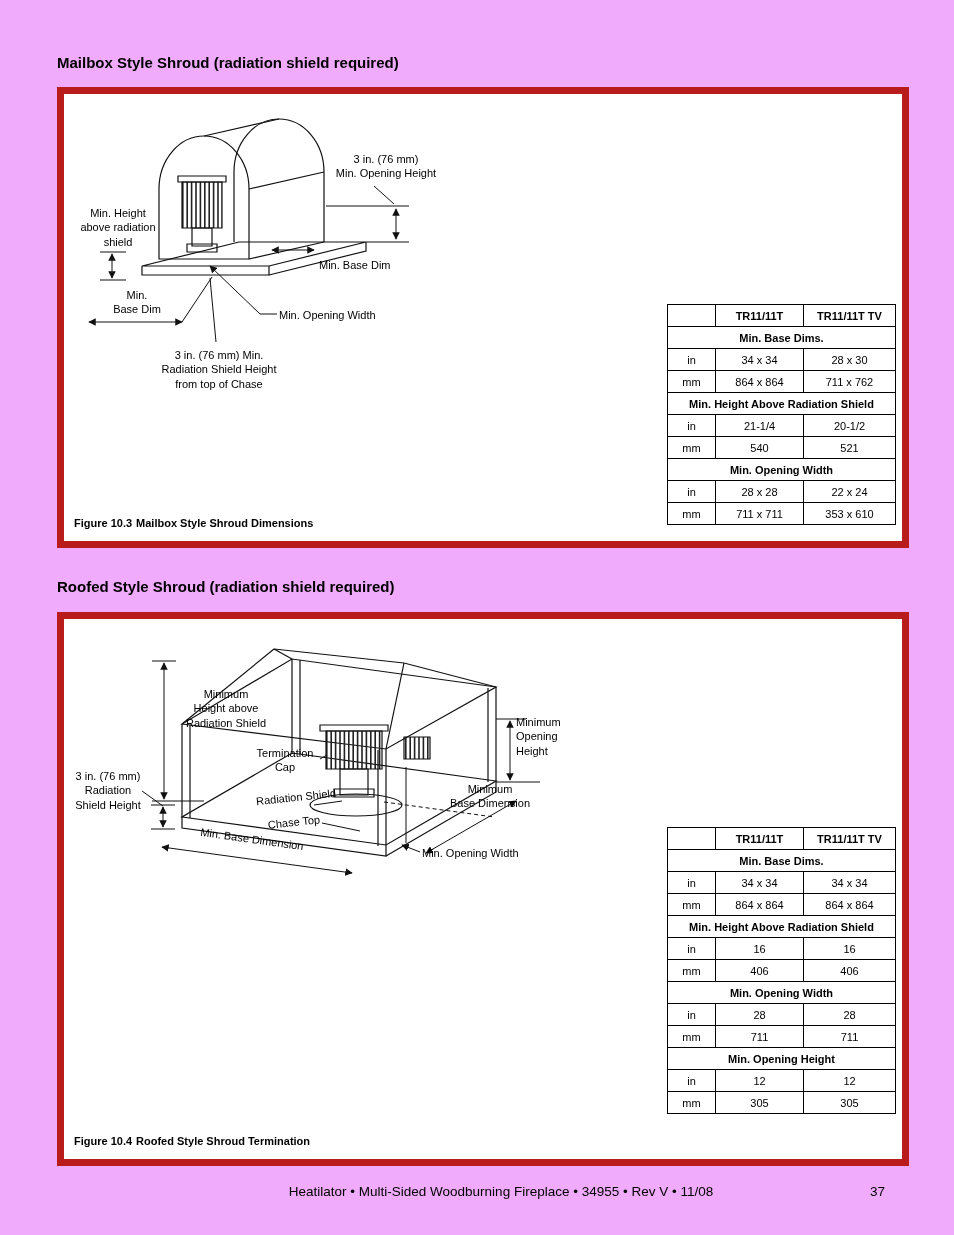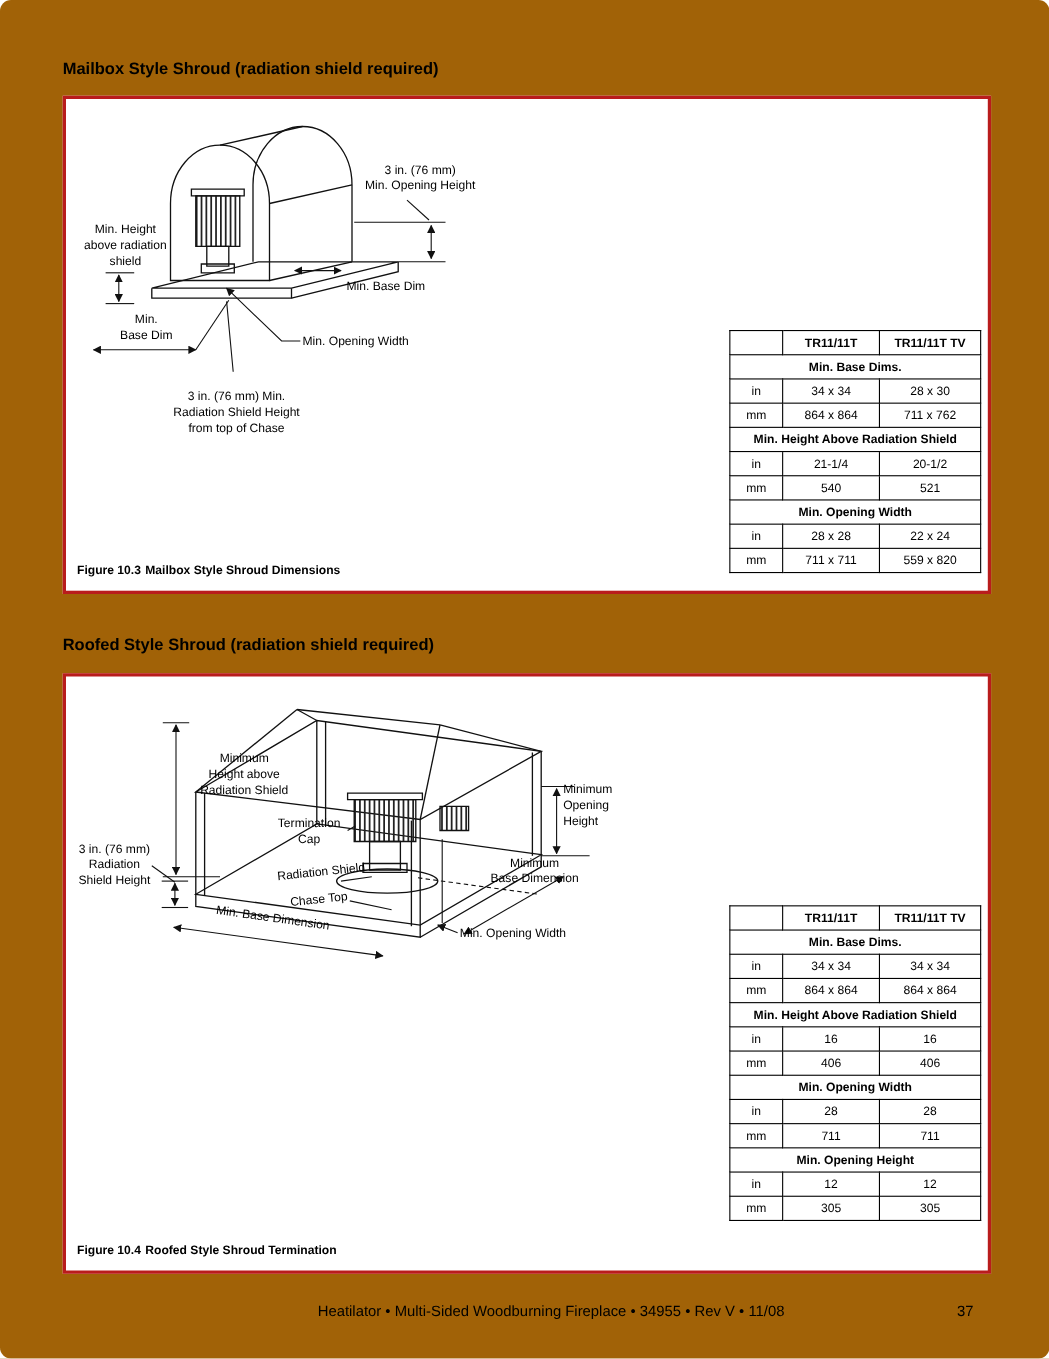--- a/index.html
+++ b/index.html
@@ -1,21 +1,21 @@
 <!DOCTYPE html>
 <html><head>
 <meta charset="utf-8">
 <style>
   html,body{margin:0;padding:0;background:#ffffff;}
-  .page{position:relative;width:954px;height:1235px;background:#a16207;
-        font-family:"Liberation Sans", sans-serif;color:#000;overflow:hidden;border-radius:10px;}
+  .page{position:relative;width:954px;height:1235px;background:#f0abfc;
+        font-family:"Liberation Sans", sans-serif;color:#000;overflow:hidden;}
   .heading{position:absolute;left:57px;font-size:15px;font-weight:bold;}
   #heading-mailbox{top:54px;}
   #heading-roofed{top:578px;}
-  .figbox{position:absolute;left:57px;width:838px;border:3px solid #b91c1c;background:#fff;}
+  .figbox{position:absolute;left:57px;width:838px;border:7px solid #b91c1c;background:#fff;}
   #figbox-mailbox{top:87px;height:447px;}
   #figbox-roofed{top:612px;height:540px;}
   .diag{position:absolute;left:0;top:0;}
   .dlabel{position:absolute;font-size:11px;line-height:1.3;text-align:center;
           white-space:pre-line;color:#000;}
   .left-align{text-align:left;}
   .caption{position:absolute;left:10px;bottom:12px;font-size:11px;font-weight:bold;}
   .capnum{margin-right:4px;}
   .dim-table{position:absolute;border-collapse:collapse;font-size:11px;background:#fff;}
   #table-mailbox{right:6px;top:210px;}
@@ -91,21 +91,21 @@
 
     <div class="dlabel" style="left:262px;top:58px;width:120px;">3 in. (76 mm)
 Min. Opening Height</div>
     <div class="dlabel" style="left:8px;top:112px;width:92px;">Min. Height
 above radiation
 shield</div>
     <div class="dlabel" style="left:255px;top:164px;width:90px;text-align:left;">Min. Base Dim</div>
     <div class="dlabel" style="left:38px;top:194px;width:70px;">Min.
 Base Dim</div>
     <div class="dlabel" style="left:215px;top:214px;width:120px;text-align:left;">Min. Opening Width</div>
-    <div class="dlabel" style="left:85px;top:264px;width:140px;">3 in. (76 mm) Min.
+    <div class="dlabel" style="left:85px;top:254px;width:140px;">3 in. (76 mm) Min.
 Radiation Shield Height
 from top of Chase</div>
 
     <table class="dim-table" id="table-mailbox">
       <colgroup>
           <col class="c-unit">
           <col class="c-v1">
           <col class="c-v2">
         </colgroup>
       <tbody>
@@ -144,21 +144,21 @@
             <th colspan="3" class="sec">Min. Opening Width</th>
           </tr>
       <tr>
         <td class="u">in</td>
         <td>28 x 28</td>
         <td>22 x 24</td>
       </tr>
       <tr>
         <td class="u">mm</td>
         <td>711 x 711</td>
-        <td>559 x 820</td>
+        <td>353 x 610</td>
       </tr>
     </tbody>
       </table>
 
     <div class="caption">
       <span class="capnum">Figure 10.3</span><span>Mailbox Style Shroud Dimensions</span>
     </div>
   </div>
 
   <div class="heading" id="heading-roofed">Roofed Style Shroud (radiation shield required)</div>

